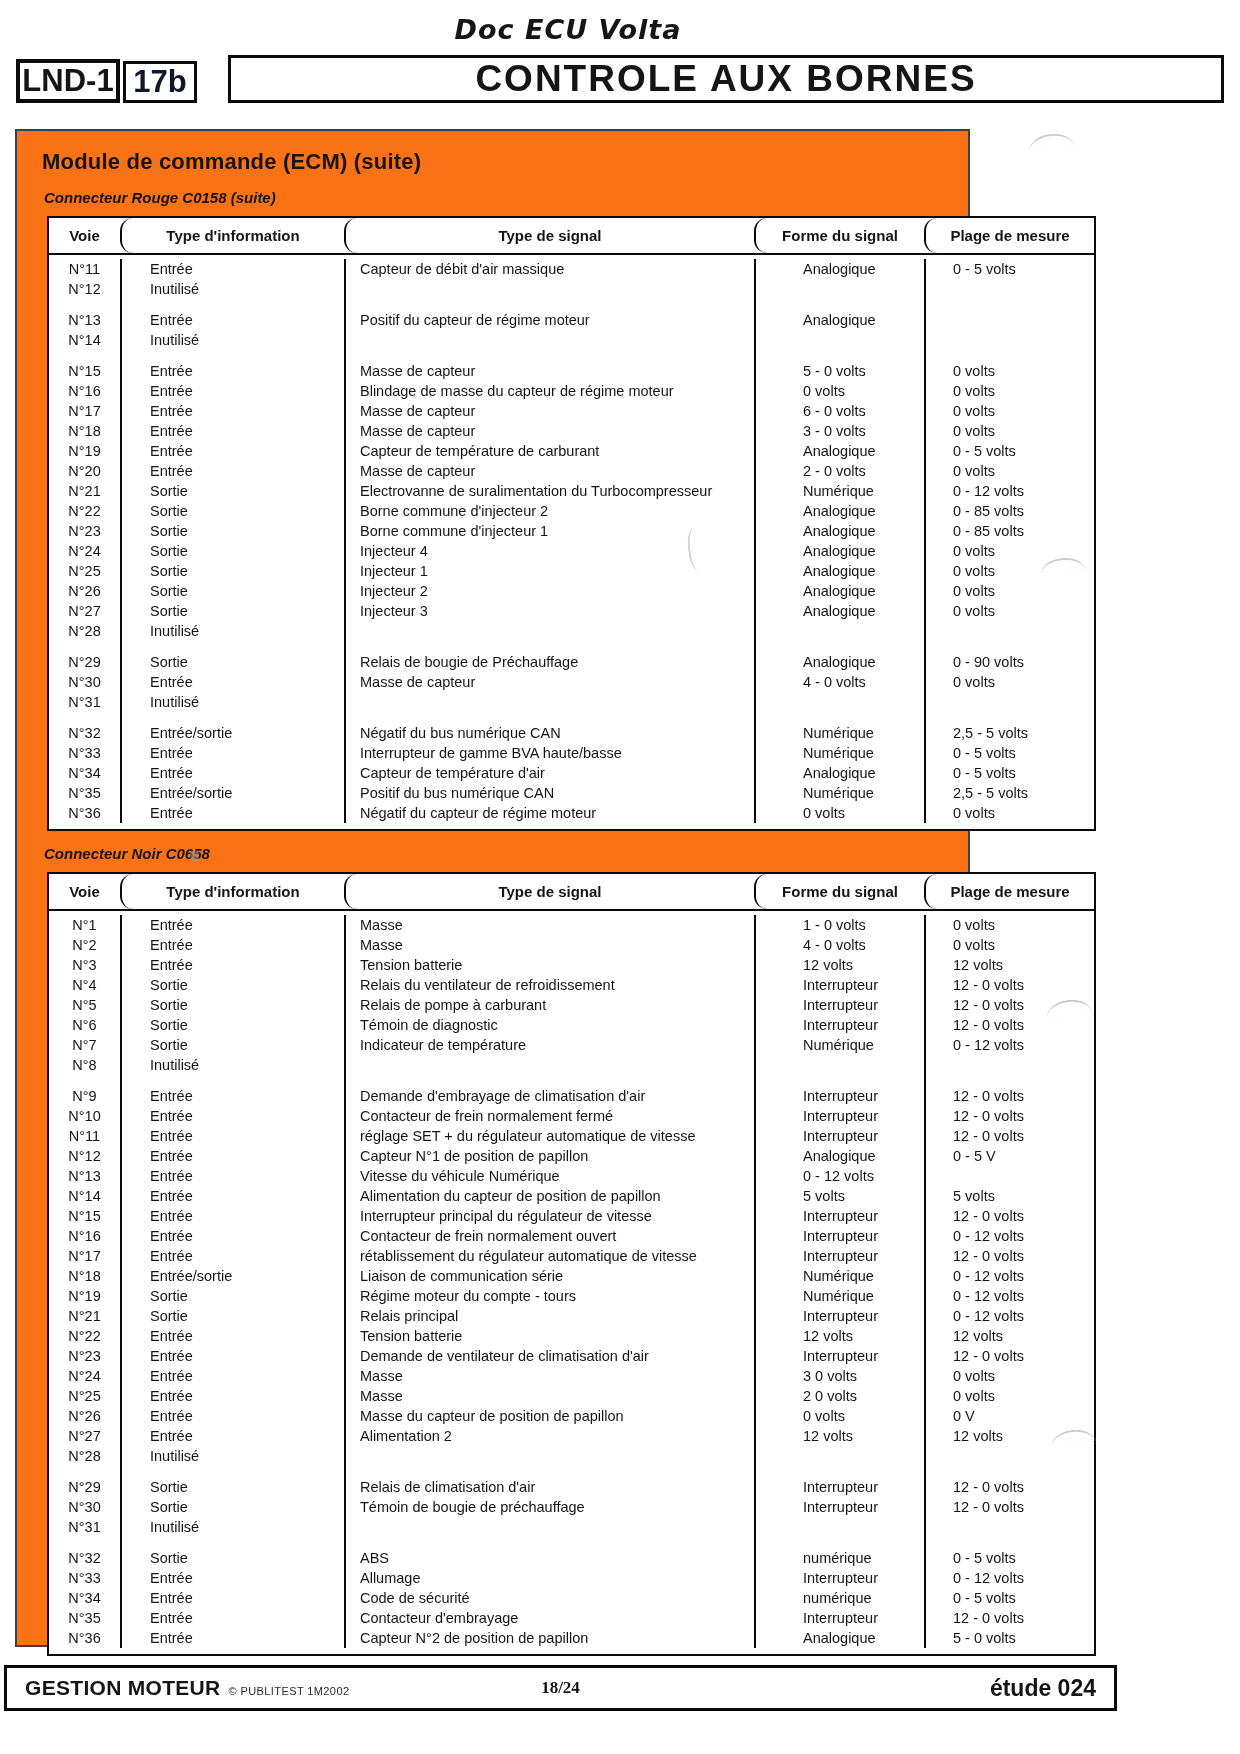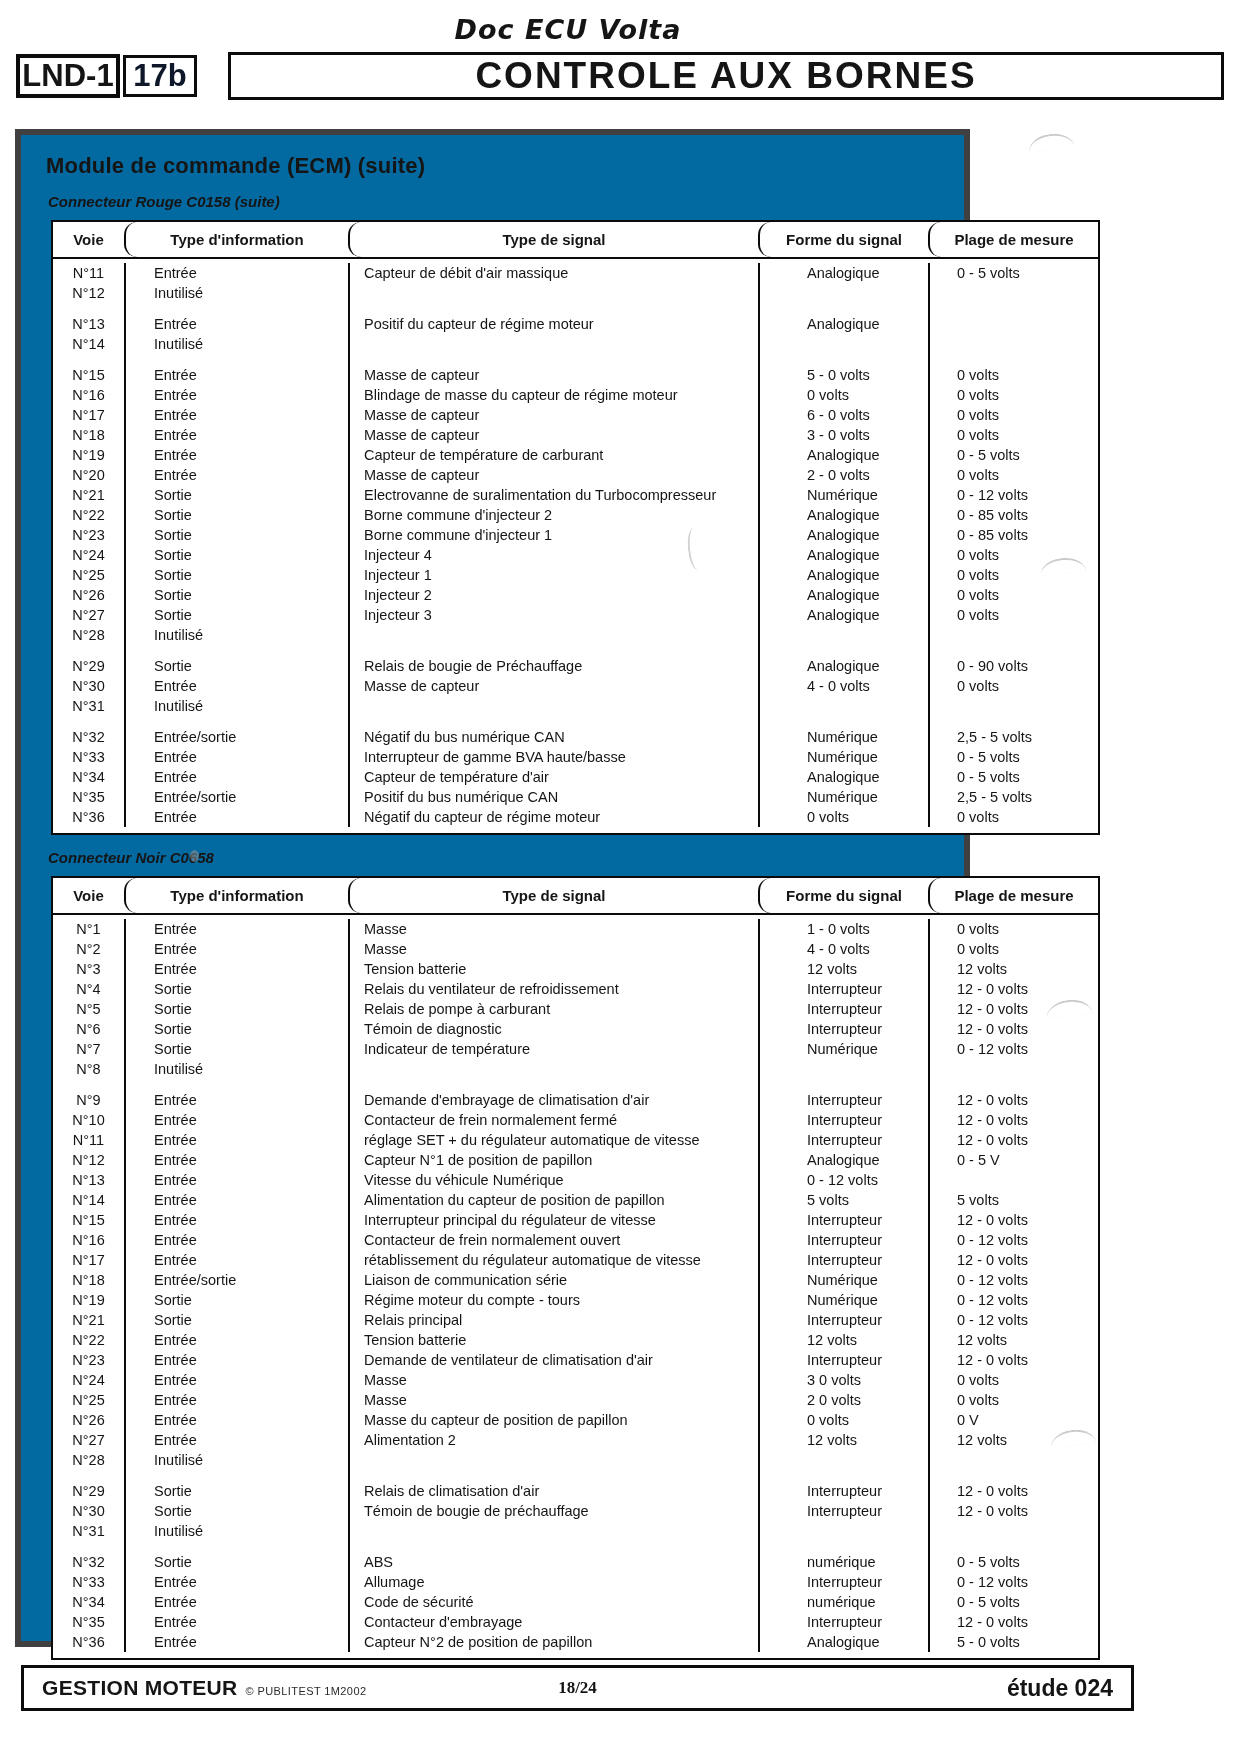--- a/index.html
+++ b/index.html
@@ -16,21 +16,21 @@
   
   .doc-label {
     padding-top:14px;
     text-align:center;
     transform:translateX(-52px);
     font-family:"DejaVu Sans", sans-serif;
     font-size:27px; font-weight:bold; font-style:italic;
     letter-spacing:1px;
   }
   .header-row {
-    display:flex; align-items:center;
+    display:flex; align-items:flex-end;
     margin:4px 16px 0 16px;
     height:54px;
     border-radius:8px;
   }
   .code-box {
     display:flex; align-items:center; justify-content:center;
     border:4px solid #0b0b0b;
     font-size:31px; font-weight:bold;
     background:#fff;
   }
@@ -41,24 +41,24 @@
     border:3px solid #0b0b0b;
     display:flex; align-items:center; justify-content:center;
     font-size:37px; font-weight:bold;
     letter-spacing:2px;
     transform-origin:center;
   }
   
   .content-box {
     margin:26px 15px 0 15px;
     width:955px; height:1518px;
-    border:6px solid #404040;
+    border:2px solid #404040;
     padding-top:14px;
     position:relative;
-    background:#0369a1;
+    background:#f97316;
   }
   .module-title {
     margin:4px 0 0 25px;
     font-size:22px; font-weight:bold;
     letter-spacing:.2px;
   }
   .connector-title {
     margin:14px 0 0 27px;
     font-size:15px; font-weight:bold; font-style:italic;
   }
@@ -97,21 +97,21 @@
   .row > .c0 { justify-content:center; }
   .row > .c1 { padding-left:28px; }
   .row > .c2 { padding-left:14px; }
   .row > .c3 { padding-left:47px; }
   .row > .c4 { padding-left:27px; }
   .row > .c1, .row > .c2, .row > .c3, .row > .c4 { border-left:2px solid #0b0b0b; }
   
   .tbody { position:relative; }
   
   .footer {
-    margin:18px 15px 0 21px;
+    margin:18px 15px 0 4px;
     width:1113px; height:46px;
     border:3px solid #0b0b0b;
     display:grid;
     grid-template-columns:1fr auto 1fr;
     align-items:center;
     padding:0 18px;
     gap:43px;
   }
   .f-left { display:flex; align-items:baseline; gap:8px; }
   .f-brand { font-size:21px; font-weight:bold; letter-spacing:.3px; }

